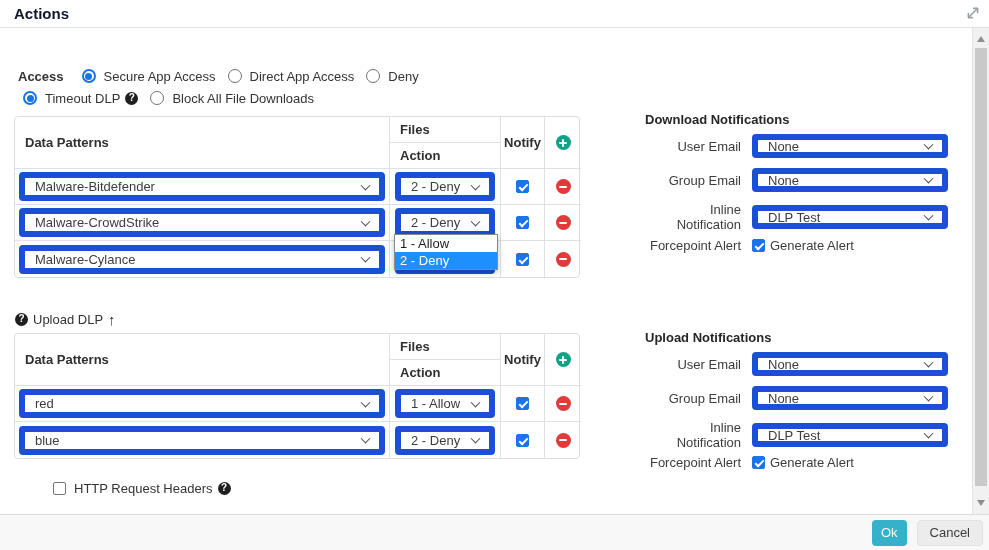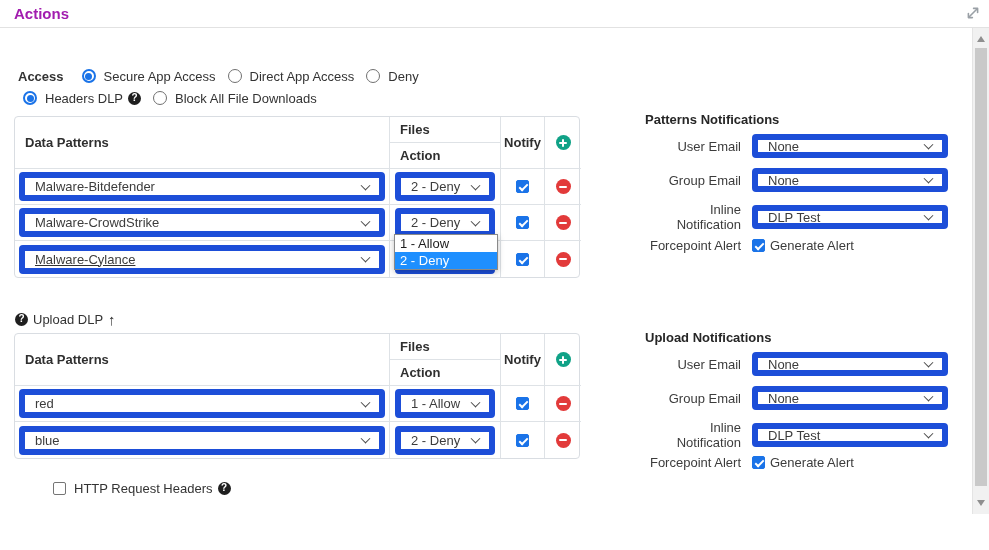--- a/index.html
+++ b/index.html
@@ -1,21 +1,21 @@
 <!DOCTYPE html>
 <html><head>
 <meta charset="utf-8">
 <style>
   * { margin:0; padding:0; box-sizing:border-box; }
   html,body { width:989px; height:550px; background:#fff; font-family:"Liberation Sans", sans-serif; }
   .screen { position:relative; width:989px; height:550px; overflow:hidden; background:#fff; color:#333; font-size:13px; }
 
   
   .dlg-header { position:absolute; left:0; top:0; width:989px; height:28px; border-bottom:1px solid #e2e2e2; background:#fff; }
-  .dlg-title { position:absolute; left:14px; top:5px; font-size:15px; font-weight:bold; color:#a21caf; }
+  .dlg-title { position:absolute; left:14px; top:5px; font-size:15px; font-weight:bold; color:#0f172a; }
   .expand-ic { position:absolute; right:8px; top:5px; width:16px; height:16px; cursor:pointer; }
 
   
   .rad { display:inline-block; width:14px; height:14px; border:1px solid #707070; border-radius:50%; background:#fff; position:relative; vertical-align:middle; flex:none; }
   .rad.selected { border:2px solid #1a73e8; }
   .rad.selected::after { content:""; position:absolute; left:1.5px; top:1.5px; right:1.5px; bottom:1.5px; border-radius:50%; background:#1a73e8; }
   .cbx { display:inline-block; width:13px; height:13px; border:1px solid #757575; border-radius:2px; background:#fff; position:relative; flex:none; }
   .cbx.checked { background:#1a73e8; border-color:#1a73e8; }
   .cbx.checked::after { content:""; position:absolute; left:4px; top:1px; width:3px; height:7px; border:solid #fff; border-width:0 2px 2px 0; transform:rotate(45deg); }
   .qicon { display:inline-flex; width:13px; height:13px; border-radius:50%; background:#1f1f1f; color:#fff; font-size:10px; font-weight:bold; align-items:center; justify-content:center; flex:none; line-height:1; }
@@ -91,21 +91,21 @@
     <span class="rad selected gap18"></span>
     <span class="gap8">Secure App Access</span>
     <span class="rad gap12"></span>
     <span class="gap8">Direct App Access</span>
     <span class="rad gap12"></span>
     <span class="gap8">Deny</span>
   </div>
 
   <div class="row-flex" style="left:23px; top:90px; height:16px;">
     <span class="rad selected"></span>
-    <span class="gap8">Headers DLP</span>
+    <span class="gap8">Timeout DLP</span>
     <span class="qicon gap5">?</span>
     <span class="rad gap12"></span>
     <span class="gap8">Block All File Downloads</span>
   </div>
 
   <div class="dp-table" style="top:116px; grid-template-rows:26px 26px 36px 36px 36px;">
     <div class="cell hcell" style="grid-row:1/3;">Data Patterns</div>
     <div class="cell hcell">Files</div>
     <div class="cell hc-center cell hcell" style="grid-row:1/3; grid-column:3;">Notify</div>
     <div class="cell last-col cell-center" style="grid-row:1/3; grid-column:4;">
@@ -144,21 +144,21 @@
           <span class="caret"></span>
         </div>
     </div>
     <div class="cell cell-center" style="grid-row:4; grid-column:3;">
         <span class="cbx checked"></span>
       </div>
     <div class="cell last-col cell-center" style="grid-row:4; grid-column:4;">
         <span class="minus-ic"></span>
       </div>
 
-    <div class="cell cell-pat bottom-row" style="grid-row:5; grid-column:1;text-decoration:underline;">
+    <div class="cell cell-pat bottom-row" style="grid-row:5; grid-column:1;">
       <div class="sel">
           <span>Malware-Cylance</span>
           <span class="caret"></span>
         </div>
     </div>
     <div class="cell cell-act bottom-row" style="grid-row:5; grid-column:2;">
       <div class="sel">
           <span></span>
           <span class="caret"></span>
         </div>
@@ -231,21 +231,21 @@
       </div>
   </div>
 
   <div class="row-flex" style="left:20px; top:481px; height:14px;padding-left:33px;">
     <span class="cbx"></span>
     <span class="gap8">HTTP Request Headers</span>
     <span class="qicon gap5">?</span>
   </div>
 
   <div class="np" style="top:112px; height:150px;">
-    <div class="np-title">Patterns Notifications</div>
+    <div class="np-title">Download Notifications</div>
     <div class="np-row" style="top:22px;">
       <span class="np-label">User Email</span>
       <div class="sel small">
           <span>None</span>
           <span class="caret"></span>
         </div>
     </div>
     <div class="np-row" style="top:56px;">
       <span class="np-label">Group Email</span>
       <div class="sel small">
@@ -296,14 +296,18 @@
       <span class="np-cbx-label">Generate Alert</span>
     </div>
   </div>
 
   <div class="sbar">
     <div class="sb-up"></div>
     <div class="sb-thumb"></div>
     <div class="sb-down"></div>
   </div>
 
+  <div class="dlg-footer">
+    <button class="btn-ok">Ok</button>
+    <button class="btn-cancel">Cancel</button>
+  </div>
 
 </div>
 
 </body></html>

